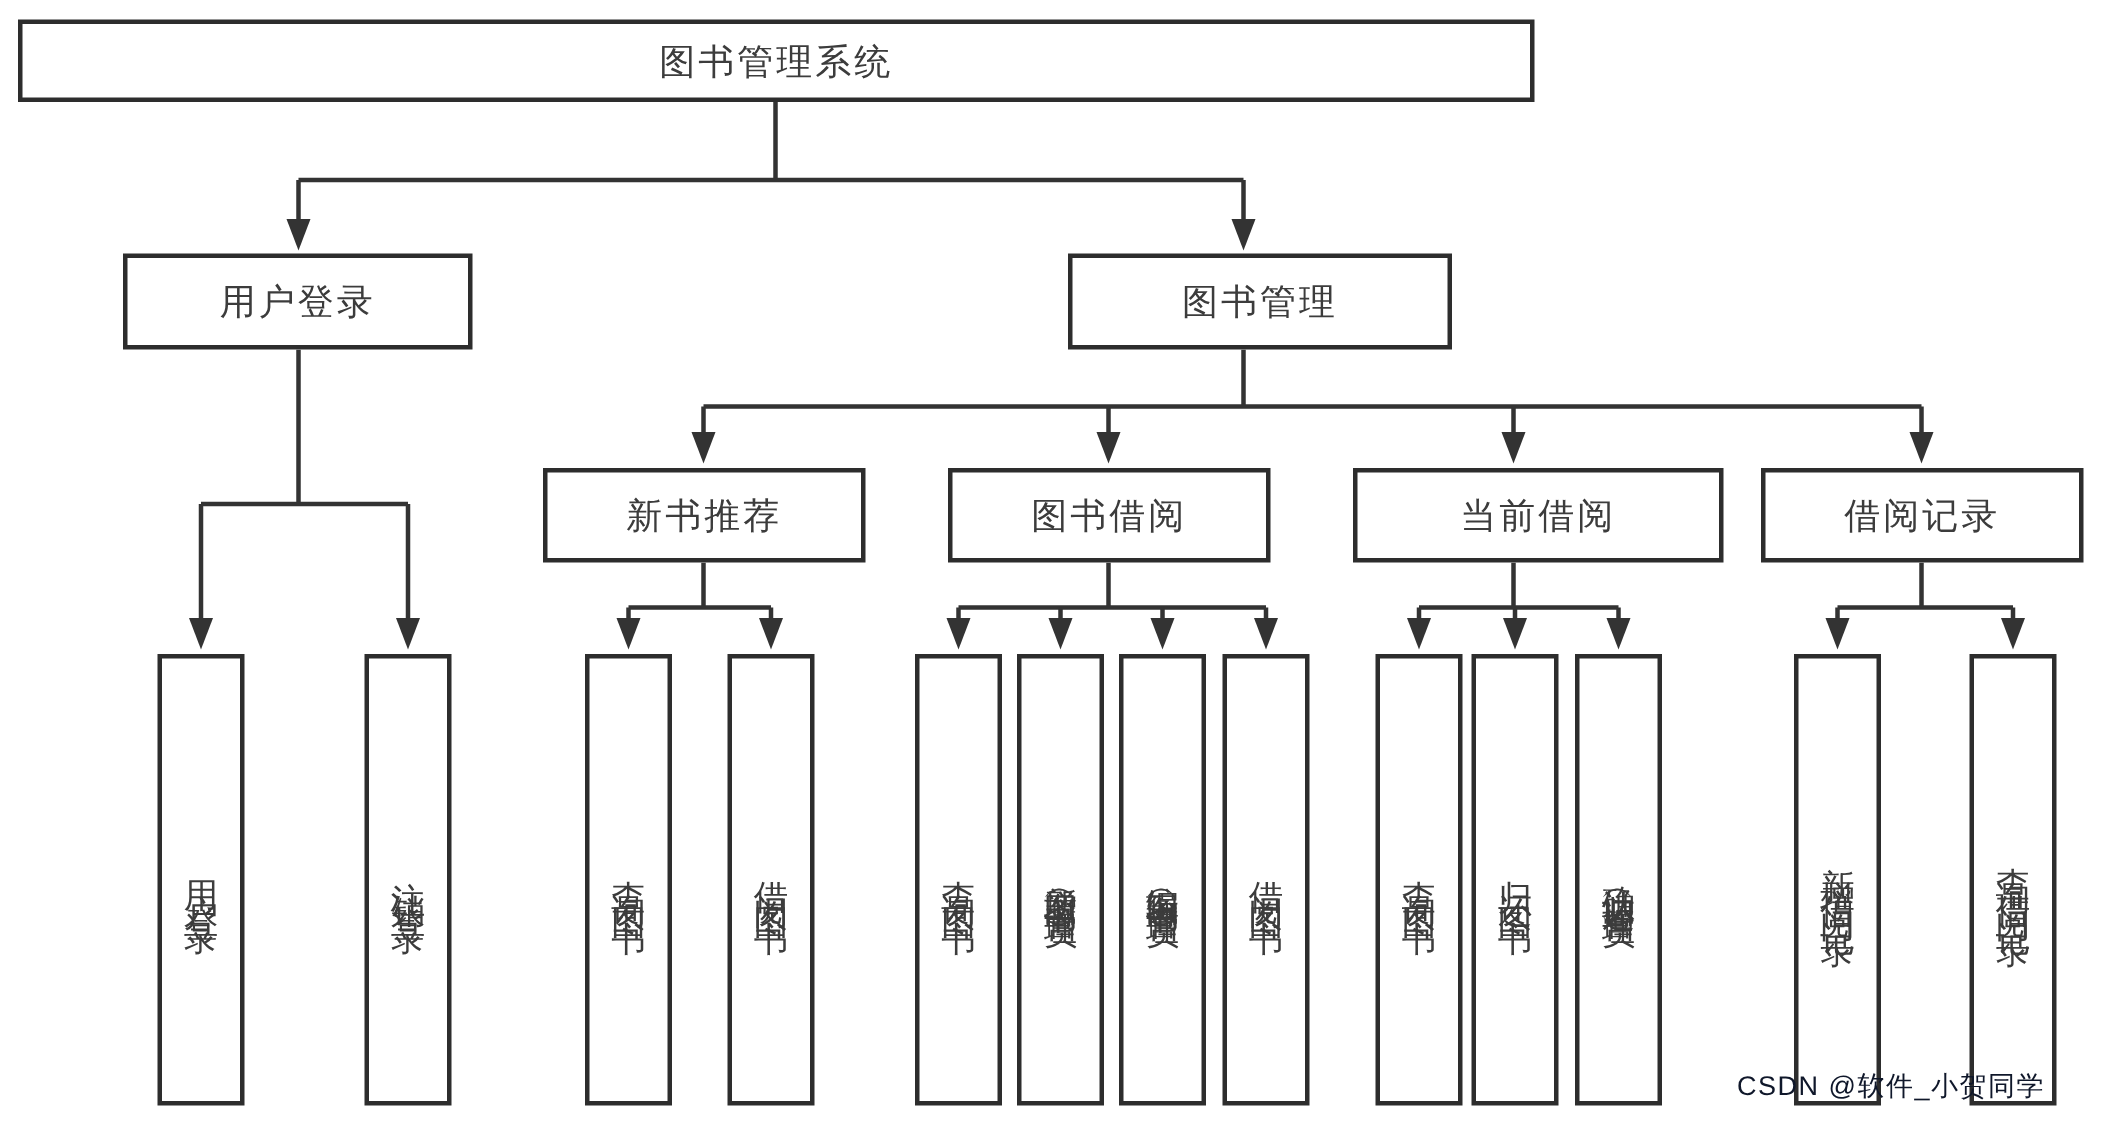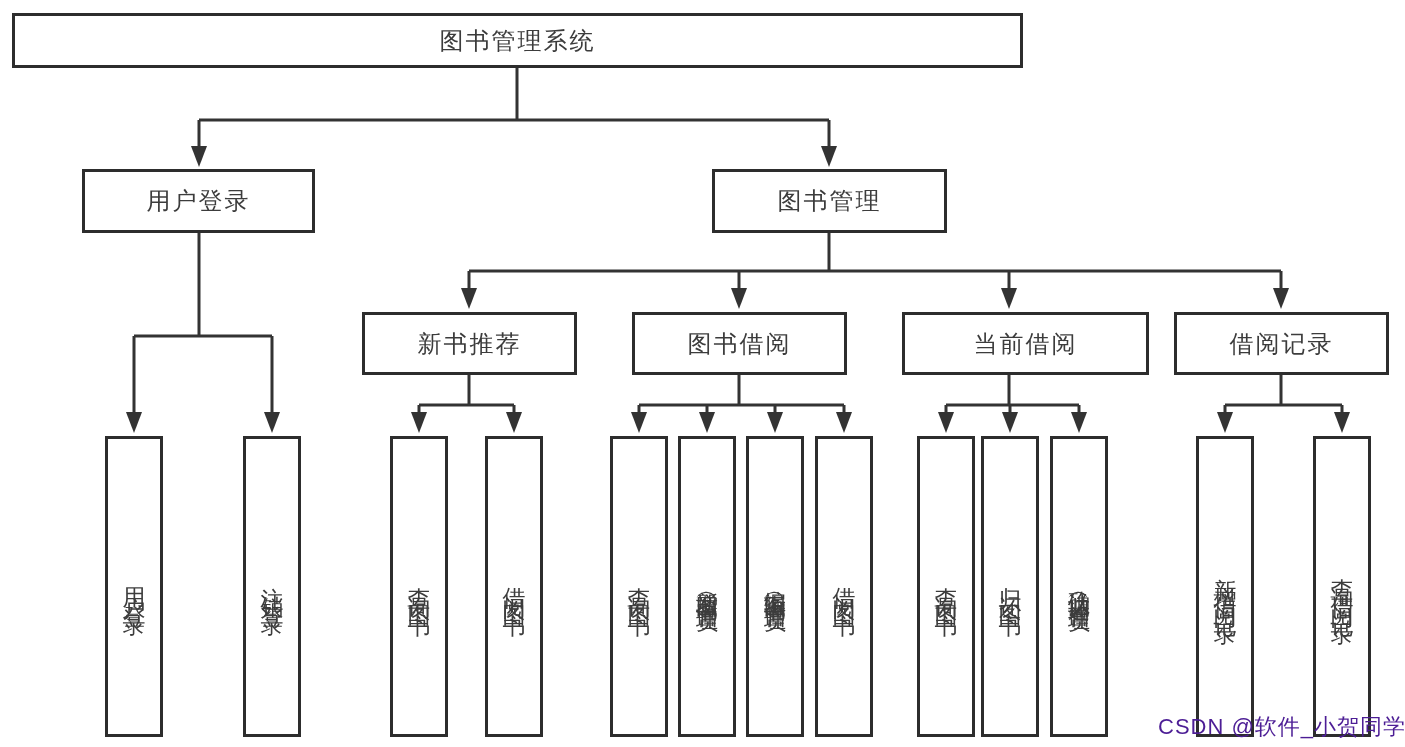--- a/index.html
+++ b/index.html
@@ -16,21 +16,21 @@
   }
   .node .lbl{white-space:nowrap;}
   .h .lbl{font-size:24px;letter-spacing:2px;}
   .v .lbl{
     writing-mode:vertical-rl;text-orientation:mixed;
     font-size:23px;letter-spacing:9px;line-height:1;
   }
   .v.long .lbl{font-size:22px;letter-spacing:3px;}
   #watermark{
     position:absolute;left:1158px;top:712px;z-index:2;
-    font-size:22px;color:#4c1d95;letter-spacing:1px;white-space:nowrap;
+    font-size:18px;color:#0f172a;letter-spacing:1px;white-space:nowrap;
   }
 </style>
 </head>
 <body>
 
 <div id="chart">
 
   <svg class="wires" width="1405" height="747" viewBox="0 0 1405 747">
     <g stroke="#333333" stroke-width="3" fill="none">
 
@@ -74,21 +74,21 @@
     </g>
   </svg>
 
   <div class="node h" style="left:12px;top:13px;width:1011px;height:55px;">
     <span class="lbl">图书管理系统</span>
   </div>
 
   <div class="node h" style="left:82px;top:169px;width:233px;height:64px;">
     <span class="lbl">用户登录</span>
   </div>
-  <div class="node h" style="left:712px;top:169px;width:235px;height:64px;font-family:Liberation Serif, serif;">
+  <div class="node h" style="left:712px;top:169px;width:256px;height:64px;font-family:Liberation Serif, serif;">
     <span class="lbl">图书管理</span>
   </div>
 
   <div class="node h" style="left:362px;top:312px;width:215px;height:63px;">
     <span class="lbl">新书推荐</span>
   </div>
   <div class="node h" style="left:632px;top:312px;width:215px;height:63px;">
     <span class="lbl">图书借阅</span>
   </div>
   <div class="node h" style="left:902px;top:312px;width:247px;height:63px;">

